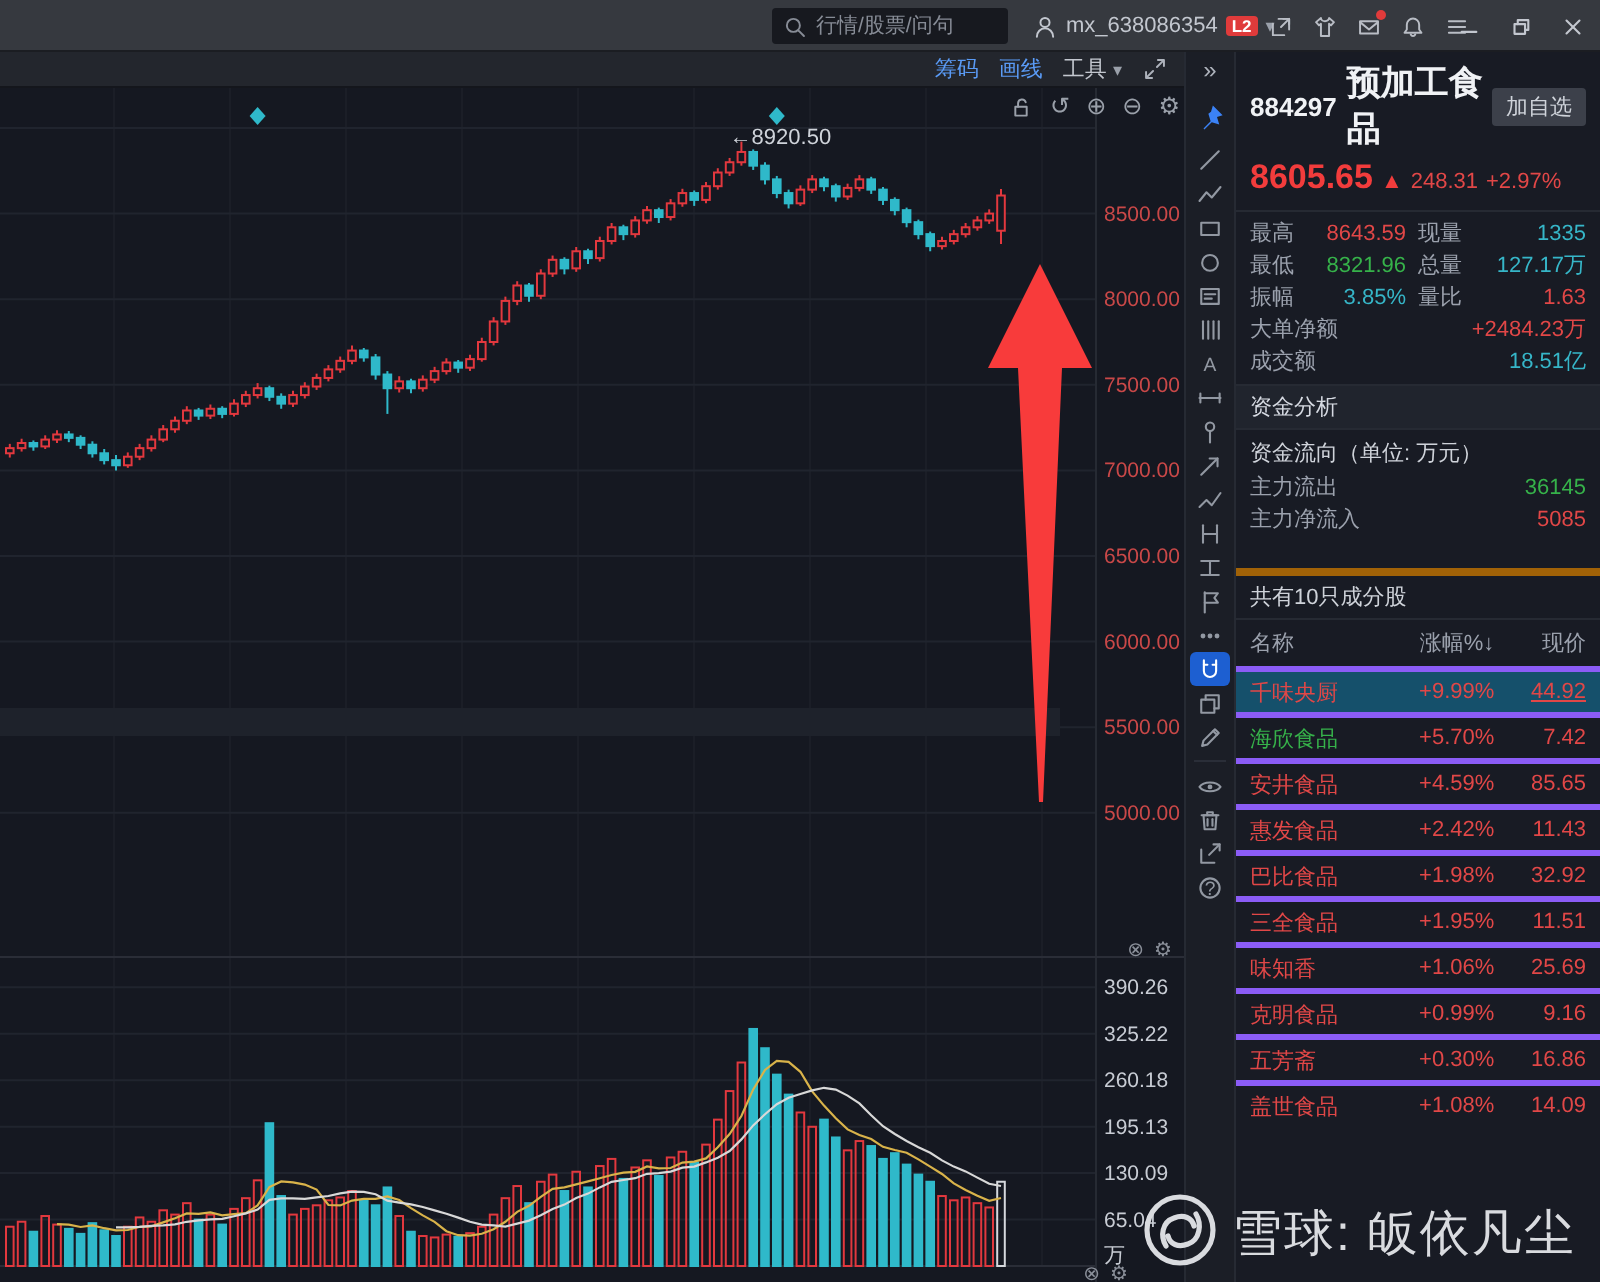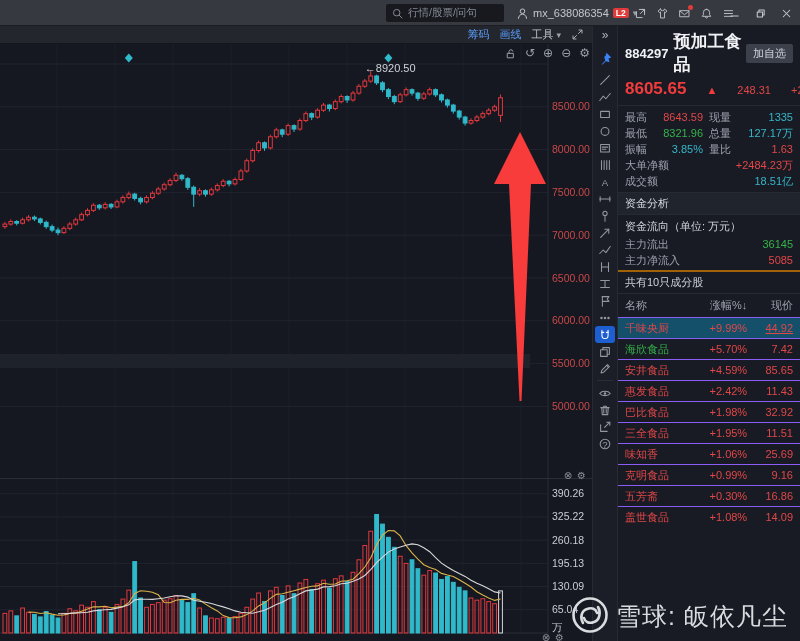--- a/index.html
+++ b/index.html
@@ -39,40 +39,40 @@
   .toolicon{width:20px;height:17px;display:flex;align-items:center;justify-content:center;color:#9298a2;}
   .toolicon.active{background:#1d5fd1;border-radius:3px;color:#fff;}
   .tooldivider{width:16px;height:1px;background:#2a2e38;margin:3px 0;}
 
   
   #rightpanel{font-size:11px;}
   #rp-header{display:flex;align-items:center;padding:4px 7px 2px 7px;}
   #rp-code{color:#f0f2f5;font-weight:bold;font-size:13px;}
   #rp-name{color:#f0f2f5;font-weight:bold;font-size:17px;margin-left:5px;flex:1;}
   #addfav{background:#3c404a;color:#cfd3da;border-radius:2px;padding:2px 7px;font-size:11px;cursor:pointer;}
-  #rp-pricerow{display:flex;align-items:baseline;padding:1px 7px 3px 7px;gap:20px;}
+  #rp-pricerow{display:flex;align-items:baseline;padding:1px 7px 3px 7px;gap:4px;}
   #rp-price{color:#f23c3c;font-size:17px;font-weight:bold;}
   #rp-uparrow{color:#f23c3c;font-size:11px;}
   .red{color:#e14747;} .green{color:#36b24a;} .cyan{color:#36b6c8;}
   .statrow{display:flex;padding:1.5px 7px;line-height:13px;}
   .statrow .lbl{color:#9ba1ad;}
   .statrow .val{margin-left:auto;text-align:right;}
   .halfs{display:flex;}
   .halfs .half{flex:1;display:flex;}
   .halfs .half .lbl{color:#9ba1ad;}
   .halfs .half .val{margin-left:auto;padding-right:6px;}
   .halfs .half:last-child .val{padding-right:0;}
   .rp-divider{height:1px;background:#262a33;margin:3px 0;}
   #fundtab{background:#20242d;border-top:1px solid #262a33;border-bottom:1px solid #262a33;padding:3px 7px;color:#d6dae2;margin-top:3px;}
   #fundtitle{padding:4px 7px 2px 7px;color:#cfd3da;}
-  #countrow{padding:3px 7px;color:#cfd3da;border-top:2px solid #a16207;border-bottom:1px solid #262a33;margin-top:2px;}
+  #countrow{padding:3px 7px;color:#cfd3da;border-top:4px solid #a16207;border-bottom:1px solid #262a33;margin-top:16px;}
   #stocktable{width:100%;border-collapse:collapse;}
   #stocktable th{color:#9ba1ad;font-weight:normal;text-align:right;padding:4px 7px 4px 0;font-size:11px;}
   #stocktable th:first-child{text-align:left;padding-left:7px;}
-  #stocktable td{padding:2.5px 7px 2.5px 0;text-align:right;border-top:1px solid #8b5cf6;}
+  #stocktable td{padding:2.5px 7px 2.5px 0;text-align:right;border-top:3px solid #8b5cf6;}
   #stocktable td:first-child{text-align:left;padding-left:7px;}
   #stocktable tr.sel{background:#15506b;}
   .pricelink{text-decoration:underline;cursor:pointer;}
 
   
   #watermark{position:absolute;left:571px;top:596px;display:flex;align-items:center;gap:7px;color:#d9dbdf;z-index:20;}
   #watermark .wmtext{font-size:25px;letter-spacing:1px;}
 </style>
 </head>
 <body>

